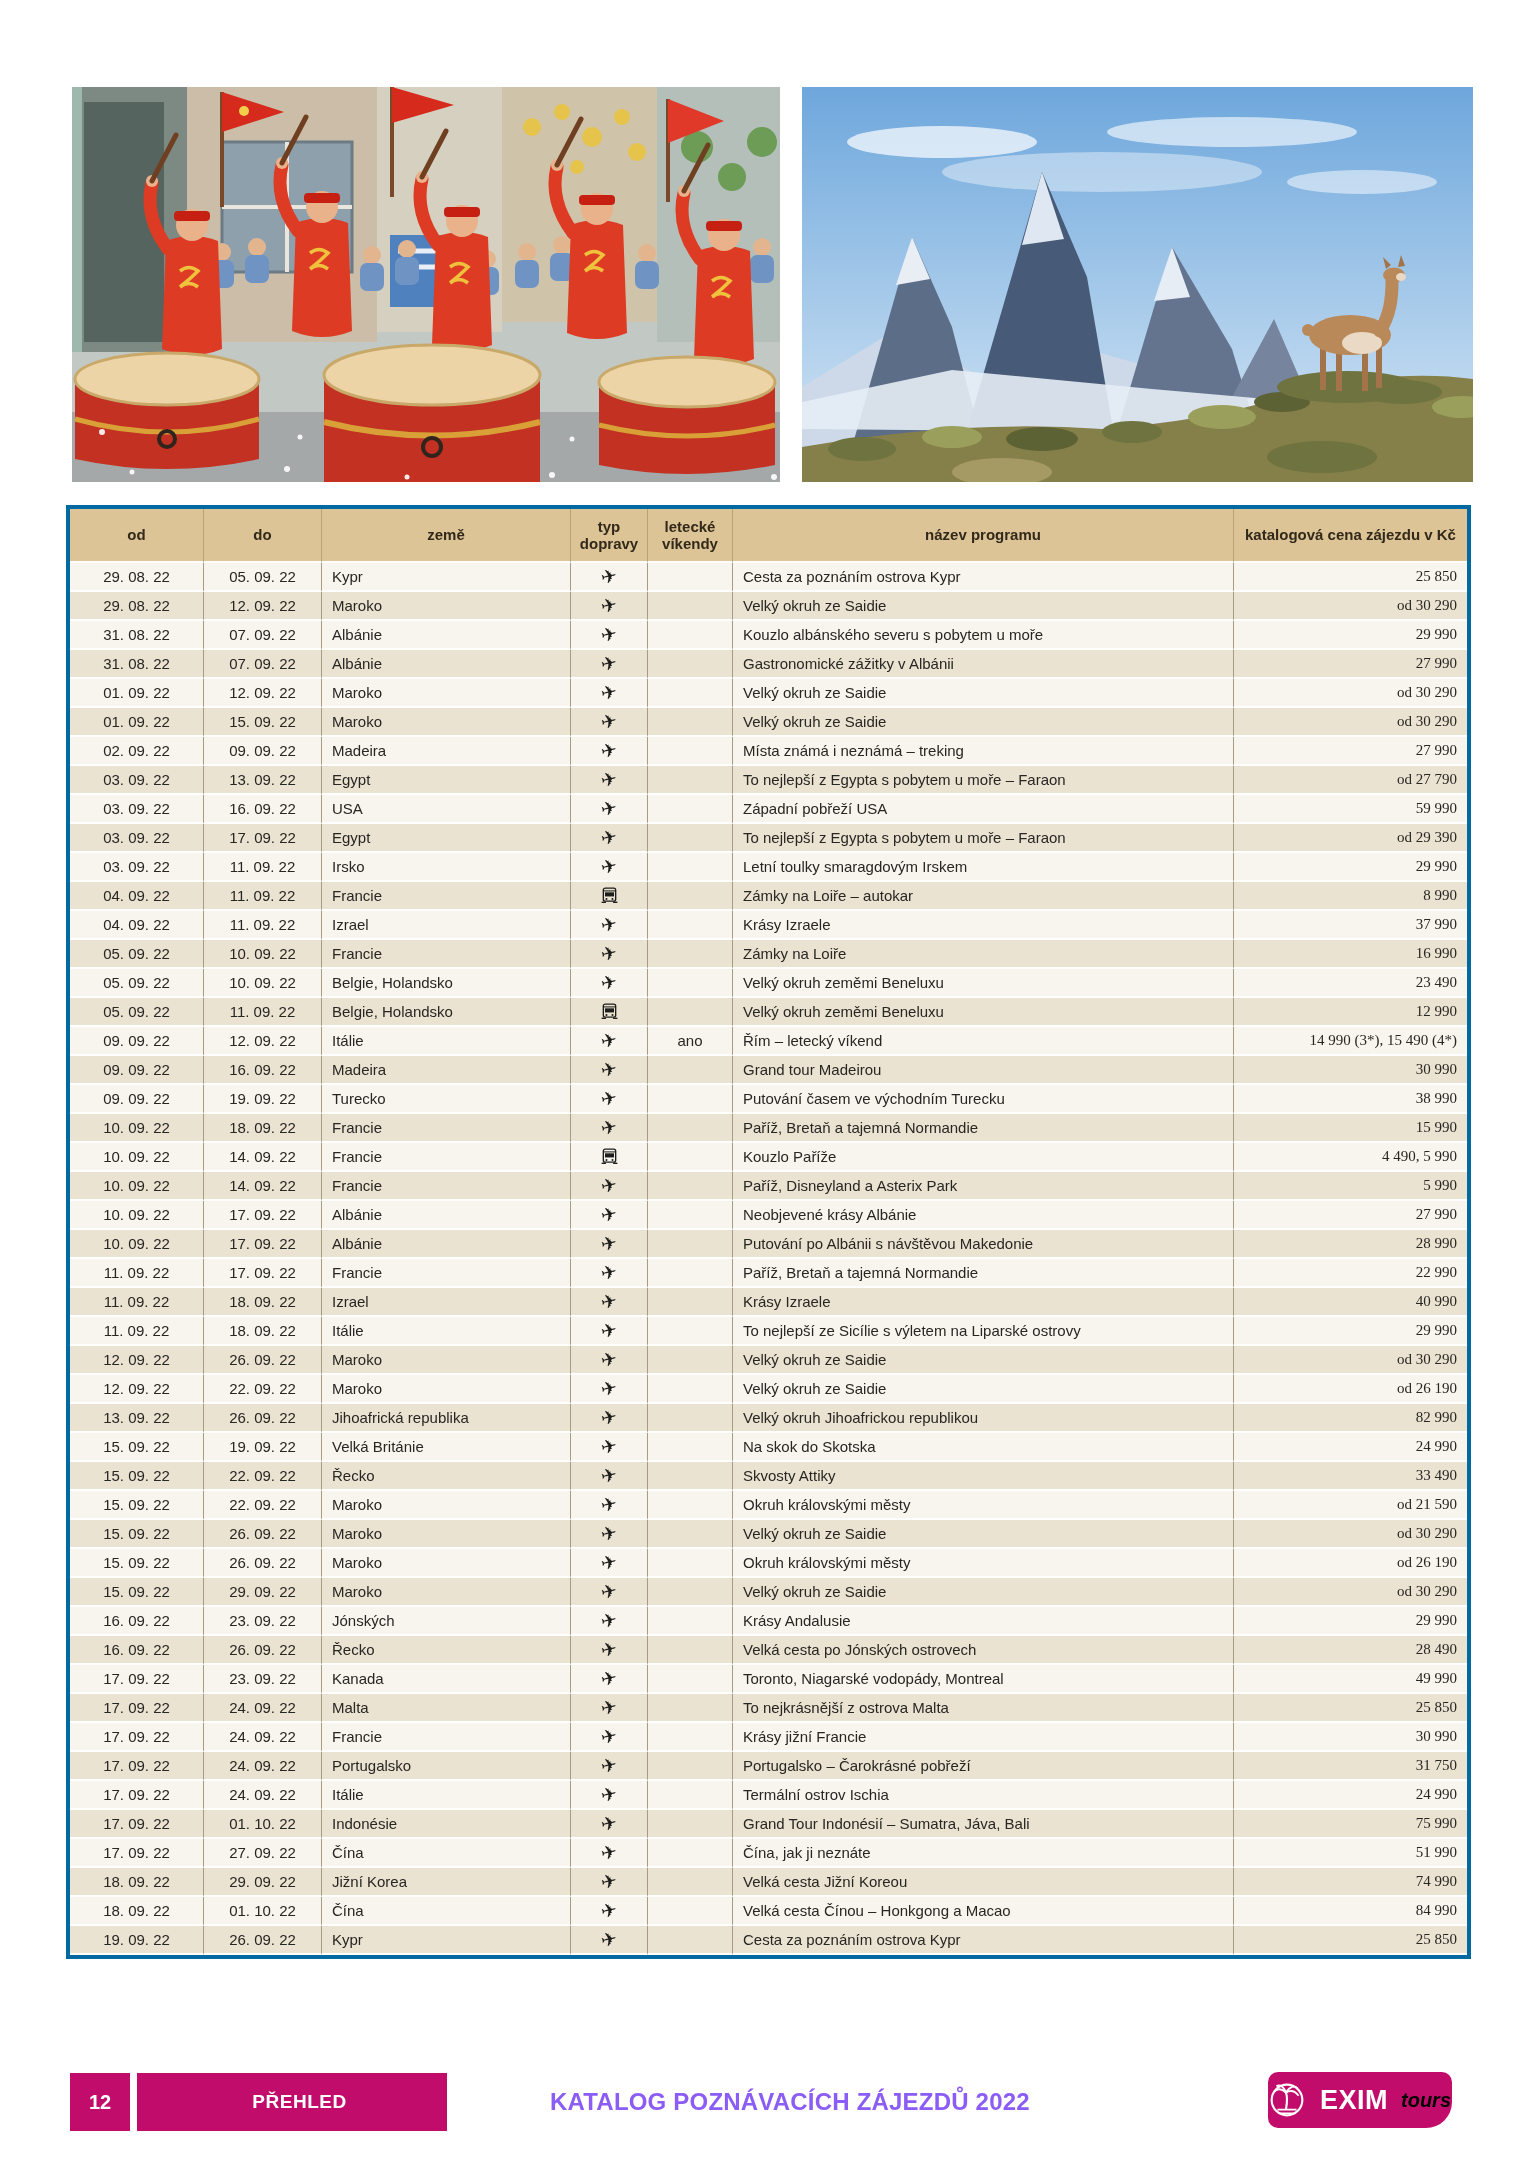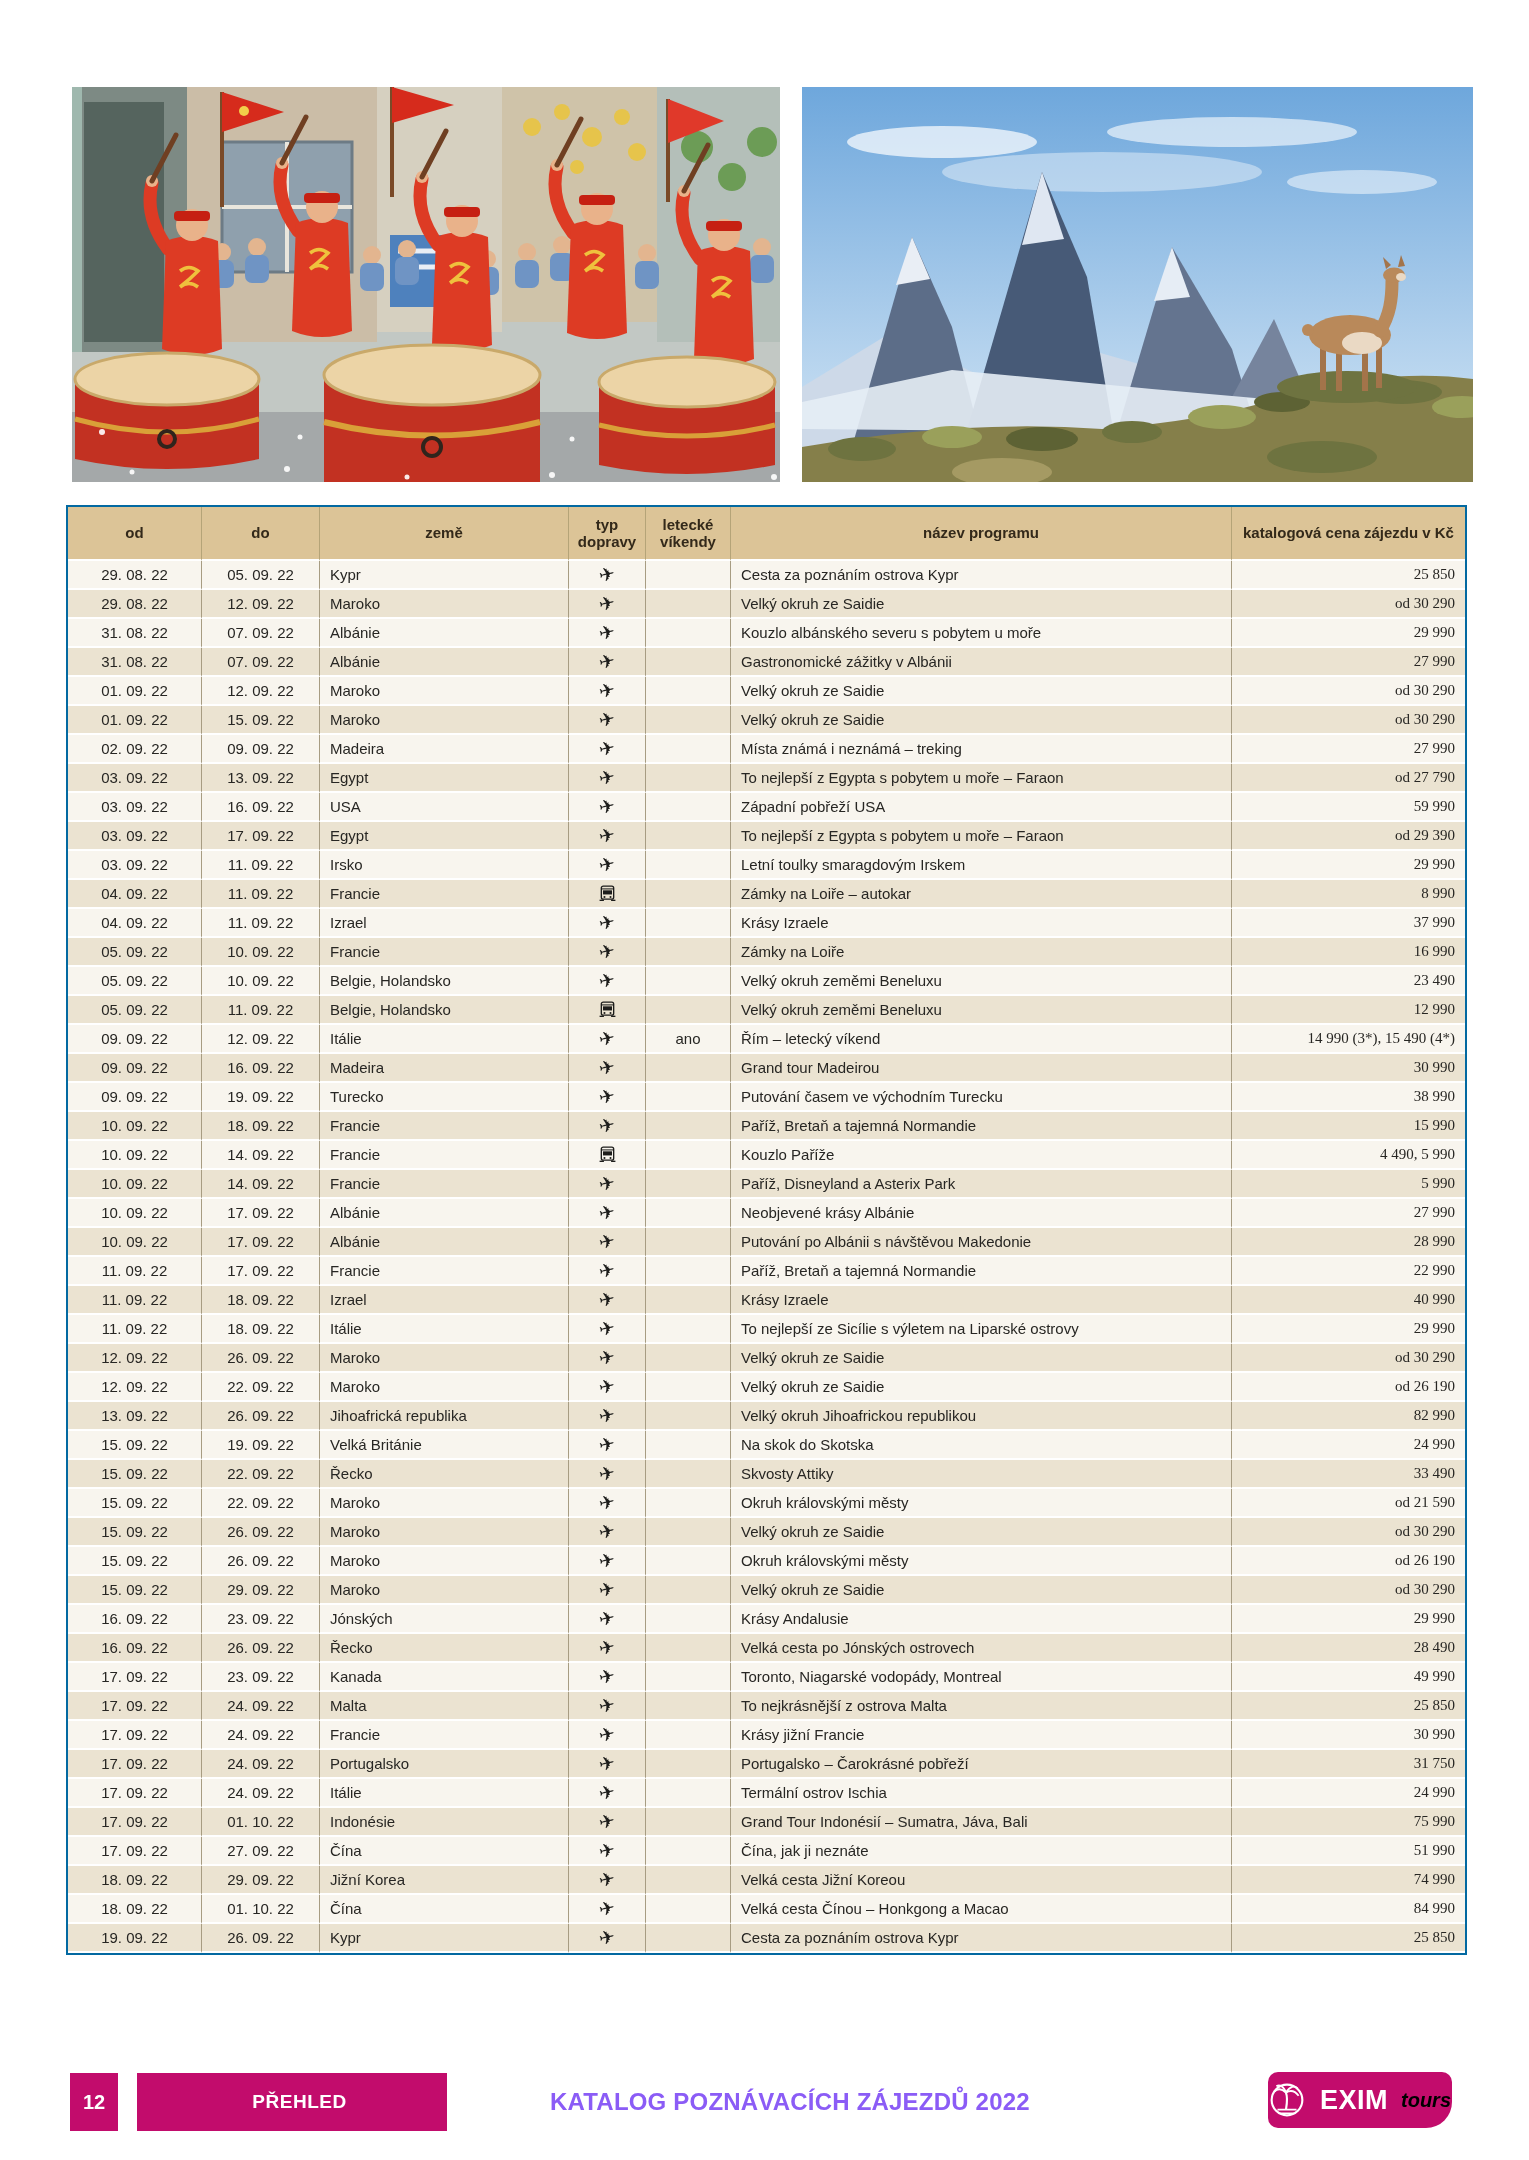--- a/index.html
+++ b/index.html
@@ -4,39 +4,39 @@
 <style>
   html,body{margin:0;padding:0;background:#ffffff;}
   .page{position:relative;width:1529px;height:2160px;background:#ffffff;overflow:hidden;
         font-family:"Liberation Sans","DejaVu Sans",sans-serif;color:#272623;}
   .photo{position:absolute;top:87px;display:block;}
   .photo.left{left:72px;}
   .photo.right{left:802px;}
 
   
   table.tours{position:absolute;left:66px;top:505px;width:1397px;border-collapse:separate;
-      border-spacing:0;table-layout:fixed;border:2px solid #0369a1;font-size:15px;}
+      border-spacing:0;table-layout:fixed;border:4px solid #0369a1;font-size:15px;}
   table.tours th{background:#dcc497;height:48px;font-weight:600;color:#33291a;
       border-right:1px solid #b5a478;border-bottom:2px solid #ffffff;
       font-size:15px;line-height:1.15;padding:2px 6px;vertical-align:middle;text-align:center;}
   table.tours th:last-child{border-right:none;}
   table.tours td{height:27px;padding:0 10px;border-right:1px solid #a79c82;
       border-bottom:2px solid #ffffff;vertical-align:middle;white-space:nowrap;overflow:hidden;}
   table.tours td:last-child{border-right:none;font-family:Liberation Serif, serif;}
   tr.light td{background:#f8f5ee;}
   tr.beige td{background:#ebe3d1;}
   tr.section-row td{background:#b18c3e;color:#ffffff;font-weight:700;font-size:16px;
       border-right:none;padding-left:14px;letter-spacing:.3px;}
   td.c{text-align:center;} td.r{text-align:right;} td.l{text-align:left;}
   .plane-glyph{display:inline-block;font-family:"DejaVu Sans",sans-serif;font-size:19px;
       transform:rotate(-12deg);color:#1d1d1b;line-height:1;}
   .bus-wrap{display:inline-block;line-height:0;vertical-align:middle;}
 
   
-  .f-page{position:absolute;left:70px;top:2073px;width:48px;height:58px;background:#c20c6c;
+  .f-page{position:absolute;left:70px;top:2073px;width:60px;height:58px;background:#c20c6c;
       color:#fff;font-weight:700;font-size:20px;display:flex;align-items:center;justify-content:center;}
   .f-prehled{position:absolute;left:137px;top:2073px;width:295px;height:58px;background:#c20c6c;
       color:#fff;font-weight:700;font-size:19px;letter-spacing:.5px;display:flex;align-items:center;justify-content:center;padding-left:15px;}
   .f-title{position:absolute;left:550px;top:2073px;height:58px;display:flex;align-items:center;
       color:#8b5cf6;font-weight:700;font-size:24px;letter-spacing:.2px;}
   .f-logo{position:absolute;left:1268px;top:2072px;width:184px;height:56px;background:#c20c6c;
       border-radius:10px 10px 26px 10px;display:flex;align-items:center;justify-content:center;gap:15px;}
   .f-logo .exim{color:#fff;font-weight:800;font-size:27px;letter-spacing:.5px;}
   .f-logo .tours{color:#000000;font-size:20px;font-weight:700;font-style:italic;
       font-family:Liberation Sans, sans-serif;margin-left:-2px;}

